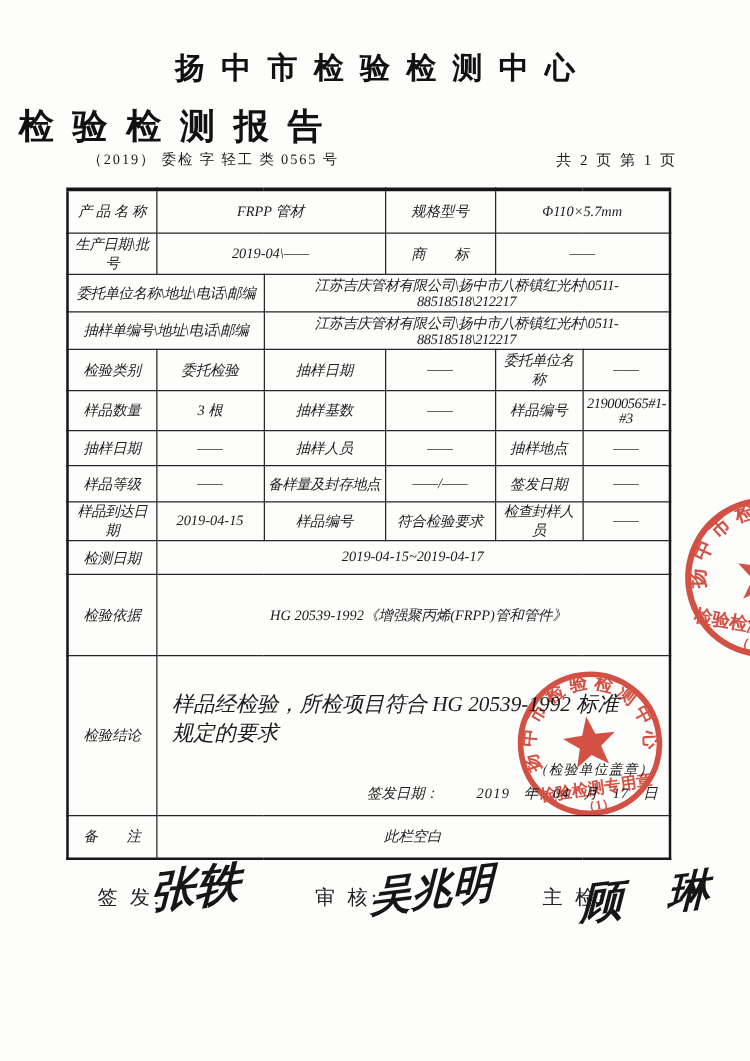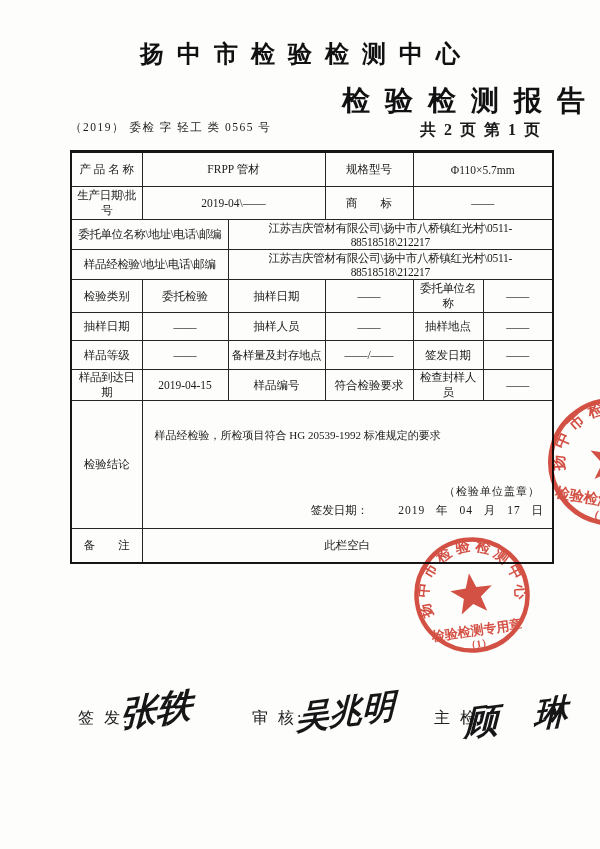--- a/index.html
+++ b/index.html
@@ -6,44 +6,44 @@
   .page{
     position:relative;width:600px;height:849px;margin:0 auto;
     background:#fdfdfc;overflow:hidden;
     font-family:"Liberation Serif","DejaVu Serif",serif;color:#1b1b1b;
   }
   .org-name{
     position:absolute;top:38px;left:0;width:100%;text-align:center;
     font-size:24px;font-weight:700;letter-spacing:13px;text-indent:13px;color:#111;
   }
   .report-title{
-    position:absolute;top:82px;left:0;width:100%;text-align:right;
+    position:absolute;top:82px;left:0;width:100%;text-align:left;
     font-size:28px;font-weight:700;letter-spacing:15px;text-indent:15px;color:#111;
   }
   .report-no{position:absolute;top:120px;left:70px;font-size:11.5px;letter-spacing:1.5px;text-align:right;}
-  .page-info{position:absolute;top:120px;right:58px;font-size:16px;letter-spacing:2px;font-weight:700;}
+  .page-info{position:absolute;top:120px;right:58px;font-size:12px;letter-spacing:2px;font-weight:400;}
 
   table.report{
-    position:absolute;top:150px;left:70px;width:482px;
+    position:absolute;top:150px;left:53px;width:482px;
     border-collapse:collapse;table-layout:fixed;
-    border:2px solid #161616;border-top-width:3px;
+    border:2px solid #161616;border-top-width:3px;font-style:italic;
   }
   table.report td{
     border:1px solid #262626;text-align:center;vertical-align:middle;
     font-size:11.5px;padding:0 3px;overflow:hidden;color:#1b1b1b;
   }
   tr.r1{height:35px}tr.r2{height:33px}tr.r3{height:30px}tr.r4{height:30px}
   tr.r5{height:33px}tr.r6{height:32px}tr.r7{height:28px}tr.r8{height:29px}
   tr.r9{height:28px}tr.r10{height:27px}tr.r11{height:65px}tr.r12{height:128px}
   tr.r13{height:34px}
   td.left{text-align:left;padding-left:9px;}
   td.small{font-size:10.5px;letter-spacing:-0.3px;margin-left:44px;}
   td.num{font-size:10px;letter-spacing:-0.3px;}
   td.conclusion-cell{position:relative;text-align:left;vertical-align:top;}
-  .conclusion-text{position:absolute;top:27px;left:12px;width:360px;font-size:11px;text-align:left;}
+  .conclusion-text{position:absolute;top:27px;left:12px;width:360px;font-size:17px;text-align:left;}
   .seal-hint{position:absolute;top:83px;right:12px;font-size:11px;letter-spacing:1px;}
   .issue-date-line{position:absolute;top:102px;right:8px;font-size:11.5px;white-space:nowrap;}
   .issue-date-line .date-val{margin-left:30px;word-spacing:7px;letter-spacing:1px;}
 
   .sig-label{position:absolute;font-size:16px;letter-spacing:3px;color:#222;}
   .sig{
     position:absolute;font-size:36px;font-style:italic;font-weight:600;
     color:#161616;transform:rotate(-7deg) skewX(-8deg);
     font-family:"DejaVu Serif","Liberation Serif",serif;white-space:nowrap;
   }
@@ -86,30 +86,38 @@
       <td class="small">生产日期\批号</td>
       <td colspan="2">2019-04\——</td>
       <td>商　　标</td>
       <td colspan="2">——</td>
     </tr>
     <tr class="r3">
       <td colspan="2" class="small">委托单位名称\地址\电话\邮编</td>
       <td colspan="4" class="left small">江苏吉庆管材有限公司\扬中市八桥镇红光村\0511-88518518\212217</td>
     </tr>
     <tr class="r4">
-      <td colspan="2" class="small">样品经检验\地址\电话\邮编</td>
+      <td colspan="2" class="small">抽样单编号\地址\电话\邮编</td>
       <td colspan="4" class="left small">江苏吉庆管材有限公司\扬中市八桥镇红光村\0511-88518518\212217</td>
     </tr>
     <tr class="r5">
       <td>检验类别</td>
       <td>委托检验</td>
       <td>抽样日期</td>
       <td>——</td>
       <td class="small">委托单位名称</td>
       <td>——</td>
+    </tr>
+    <tr class="r6">
+      <td>样品数量</td>
+      <td>3 根</td>
+      <td>抽样基数</td>
+      <td>——</td>
+      <td>样品编号</td>
+      <td class="num">219000565#1-#3</td>
     </tr>
     <tr class="r7">
       <td>抽样日期</td>
       <td>——</td>
       <td>抽样人员</td>
       <td>——</td>
       <td>抽样地点</td>
       <td>——</td>
     </tr>
     <tr class="r8">
@@ -120,20 +128,28 @@
       <td>签发日期</td>
       <td>——</td>
     </tr>
     <tr class="r9">
       <td class="small">样品到达日期</td>
       <td>2019-04-15</td>
       <td>样品编号</td>
       <td>符合检验要求</td>
       <td class="small">检查封样人员</td>
       <td>——</td>
+    </tr>
+    <tr class="r10">
+      <td>检测日期</td>
+      <td colspan="5">2019-04-15~2019-04-17</td>
+    </tr>
+    <tr class="r11">
+      <td>检验依据</td>
+      <td colspan="5" class="left" style="padding-left:12px">HG 20539-1992《增强聚丙烯(FRPP)管和管件》</td>
     </tr>
     <tr class="r12">
       <td>检验结论</td>
       <td colspan="5" class="conclusion-cell">
         <div class="conclusion-text">样品经检验，所检项目符合 HG 20539-1992 标准规定的要求</div>
         <div class="seal-hint">（检验单位盖章）</div>
         <div class="issue-date-line">
           <span>签发日期：</span><span class="date-val">2019 年 04 月 17 日</span>
         </div>
       </td>

